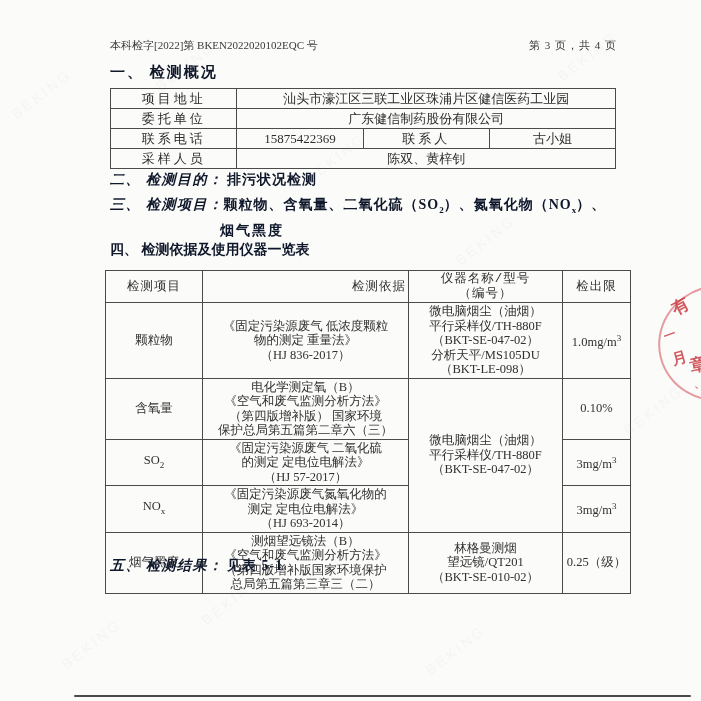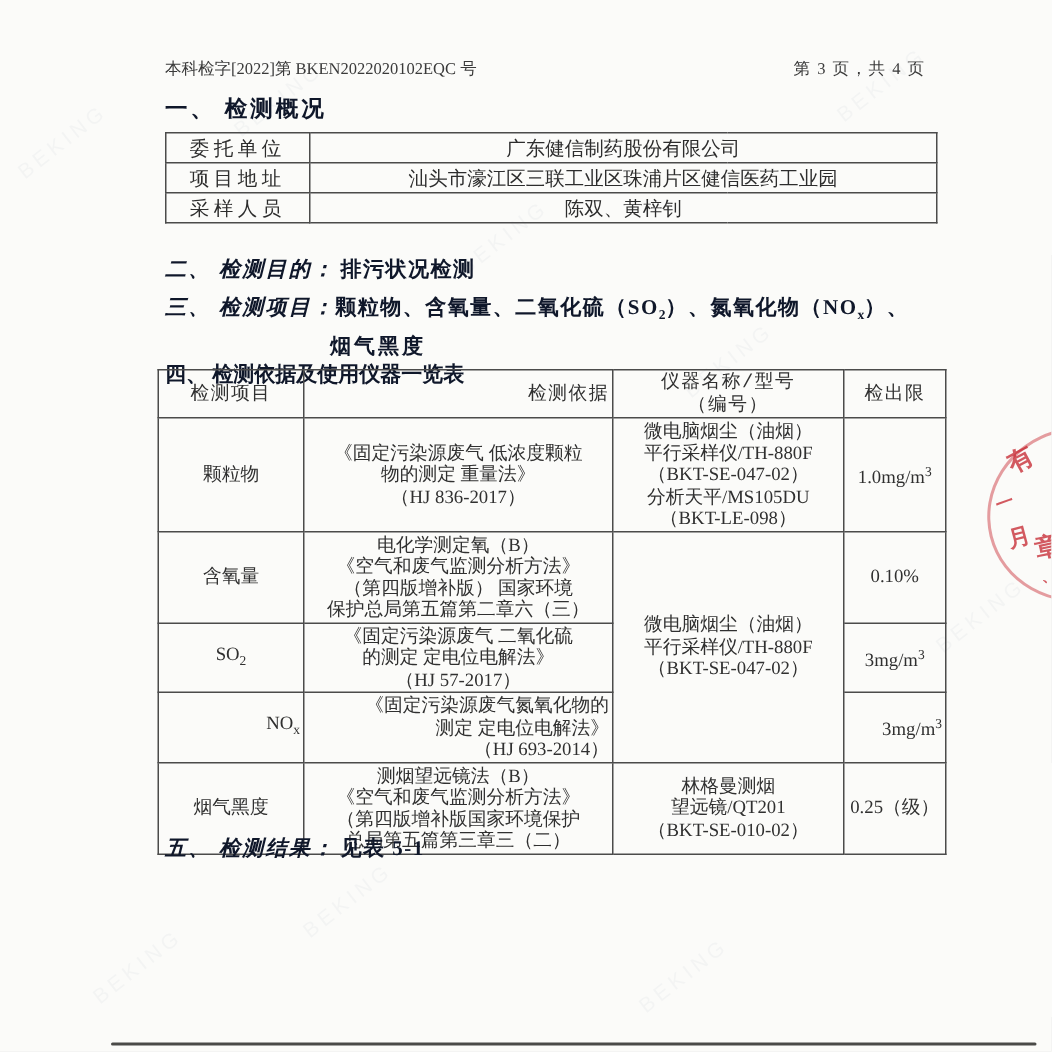--- a/index.html
+++ b/index.html
@@ -35,31 +35,31 @@
   .tbl-overview .lab{letter-spacing:3px;}
   
   .s2{top:171px;}
   .s3{top:196px;width:520px;}
   .s3 .line2{display:block;margin-top:7px;padding-left:110px;letter-spacing:2px;}
   .s4{top:241px;}
   .s5{top:557px;}
   .val{letter-spacing:1px;text-align:center;}
   sub.sm,sup.sm{font-size:9px;}
   
-  .tbl-inst{position:absolute;left:105px;top:246px;width:509px;font-size:12.5px;line-height:14.5px;color:#303030;}
+  .tbl-inst{position:absolute;left:105px;top:270px;width:509px;font-size:12.5px;line-height:14.5px;color:#303030;}
   .tbl-inst td{padding:1px 2px;}
   .tbl-inst .c1{width:92px;}
   .tbl-inst .c2{width:201px;text-align:right;}
   .tbl-inst .c3{width:149px;font-family:Liberation Mono, monospace;}
   .tbl-inst .c4{width:63px;}
   .tbl-inst .hrow td{height:28px;letter-spacing:1px;}
   .r1 td{height:63px;}
   .r2 td{height:52px;}
   .r3 td{height:43px;}
-  .r4 td{height:41px;text-align:right;}
+  .r4 td{height:41px;}
   .r5 td{height:56px;}
   
   .stamp{position:absolute;left:650px;top:283px;width:60px;height:118px;pointer-events:none;}
   .stamp .ring{
     position:absolute;left:8px;top:2px;width:118px;height:112px;border-radius:50%;
     border:2px solid rgba(205,62,70,.5);transform:rotate(-14deg);
   }
   .stamp span{position:absolute;color:rgba(198,44,52,.78);font-weight:bold;}
   .st0{left:22px;top:12px;font-size:17px;transform:rotate(-28deg);}
   .st1{left:14px;top:44px;font-size:12px;transform:rotate(-20deg);}
@@ -87,26 +87,32 @@
   <div class="hdr">
     <span>本科检字[2022]第 BKEN2022020102EQC  号</span>
     <span class="pg">第 3 页，共 4 页</span>
   </div>
 
   <div class="sec t1">一、 检测概况</div>
 
   <table class="tbl-overview">
     <tbody>
         <tr>
+      <td class="lab">项目地址</td>
+      <td colspan="3">汕头市濠江区三联工业区珠浦片区健信医药工业园</td>
+    </tr>
+    <tr>
       <td style="width:91px" class="lab">委托单位</td>
       <td style="width:413px" colspan="3">广东健信制药股份有限公司</td>
     </tr>
     <tr>
-      <td class="lab">项目地址</td>
-      <td colspan="3">汕头市濠江区三联工业区珠浦片区健信医药工业园</td>
+      <td class="lab">联系电话</td>
+      <td style="width:220px">15875422369</td>
+      <td style="width:105px" class="lab">联系人</td>
+      <td style="width:88px">古小姐</td>
     </tr>
     <tr>
       <td class="lab">采样人员</td>
       <td colspan="3">陈双、黄梓钊</td>
     </tr>
   </tbody>
     </table>
 
   <div class="sec s2">
     <span class="lbl">二、 检测目的：</span>

